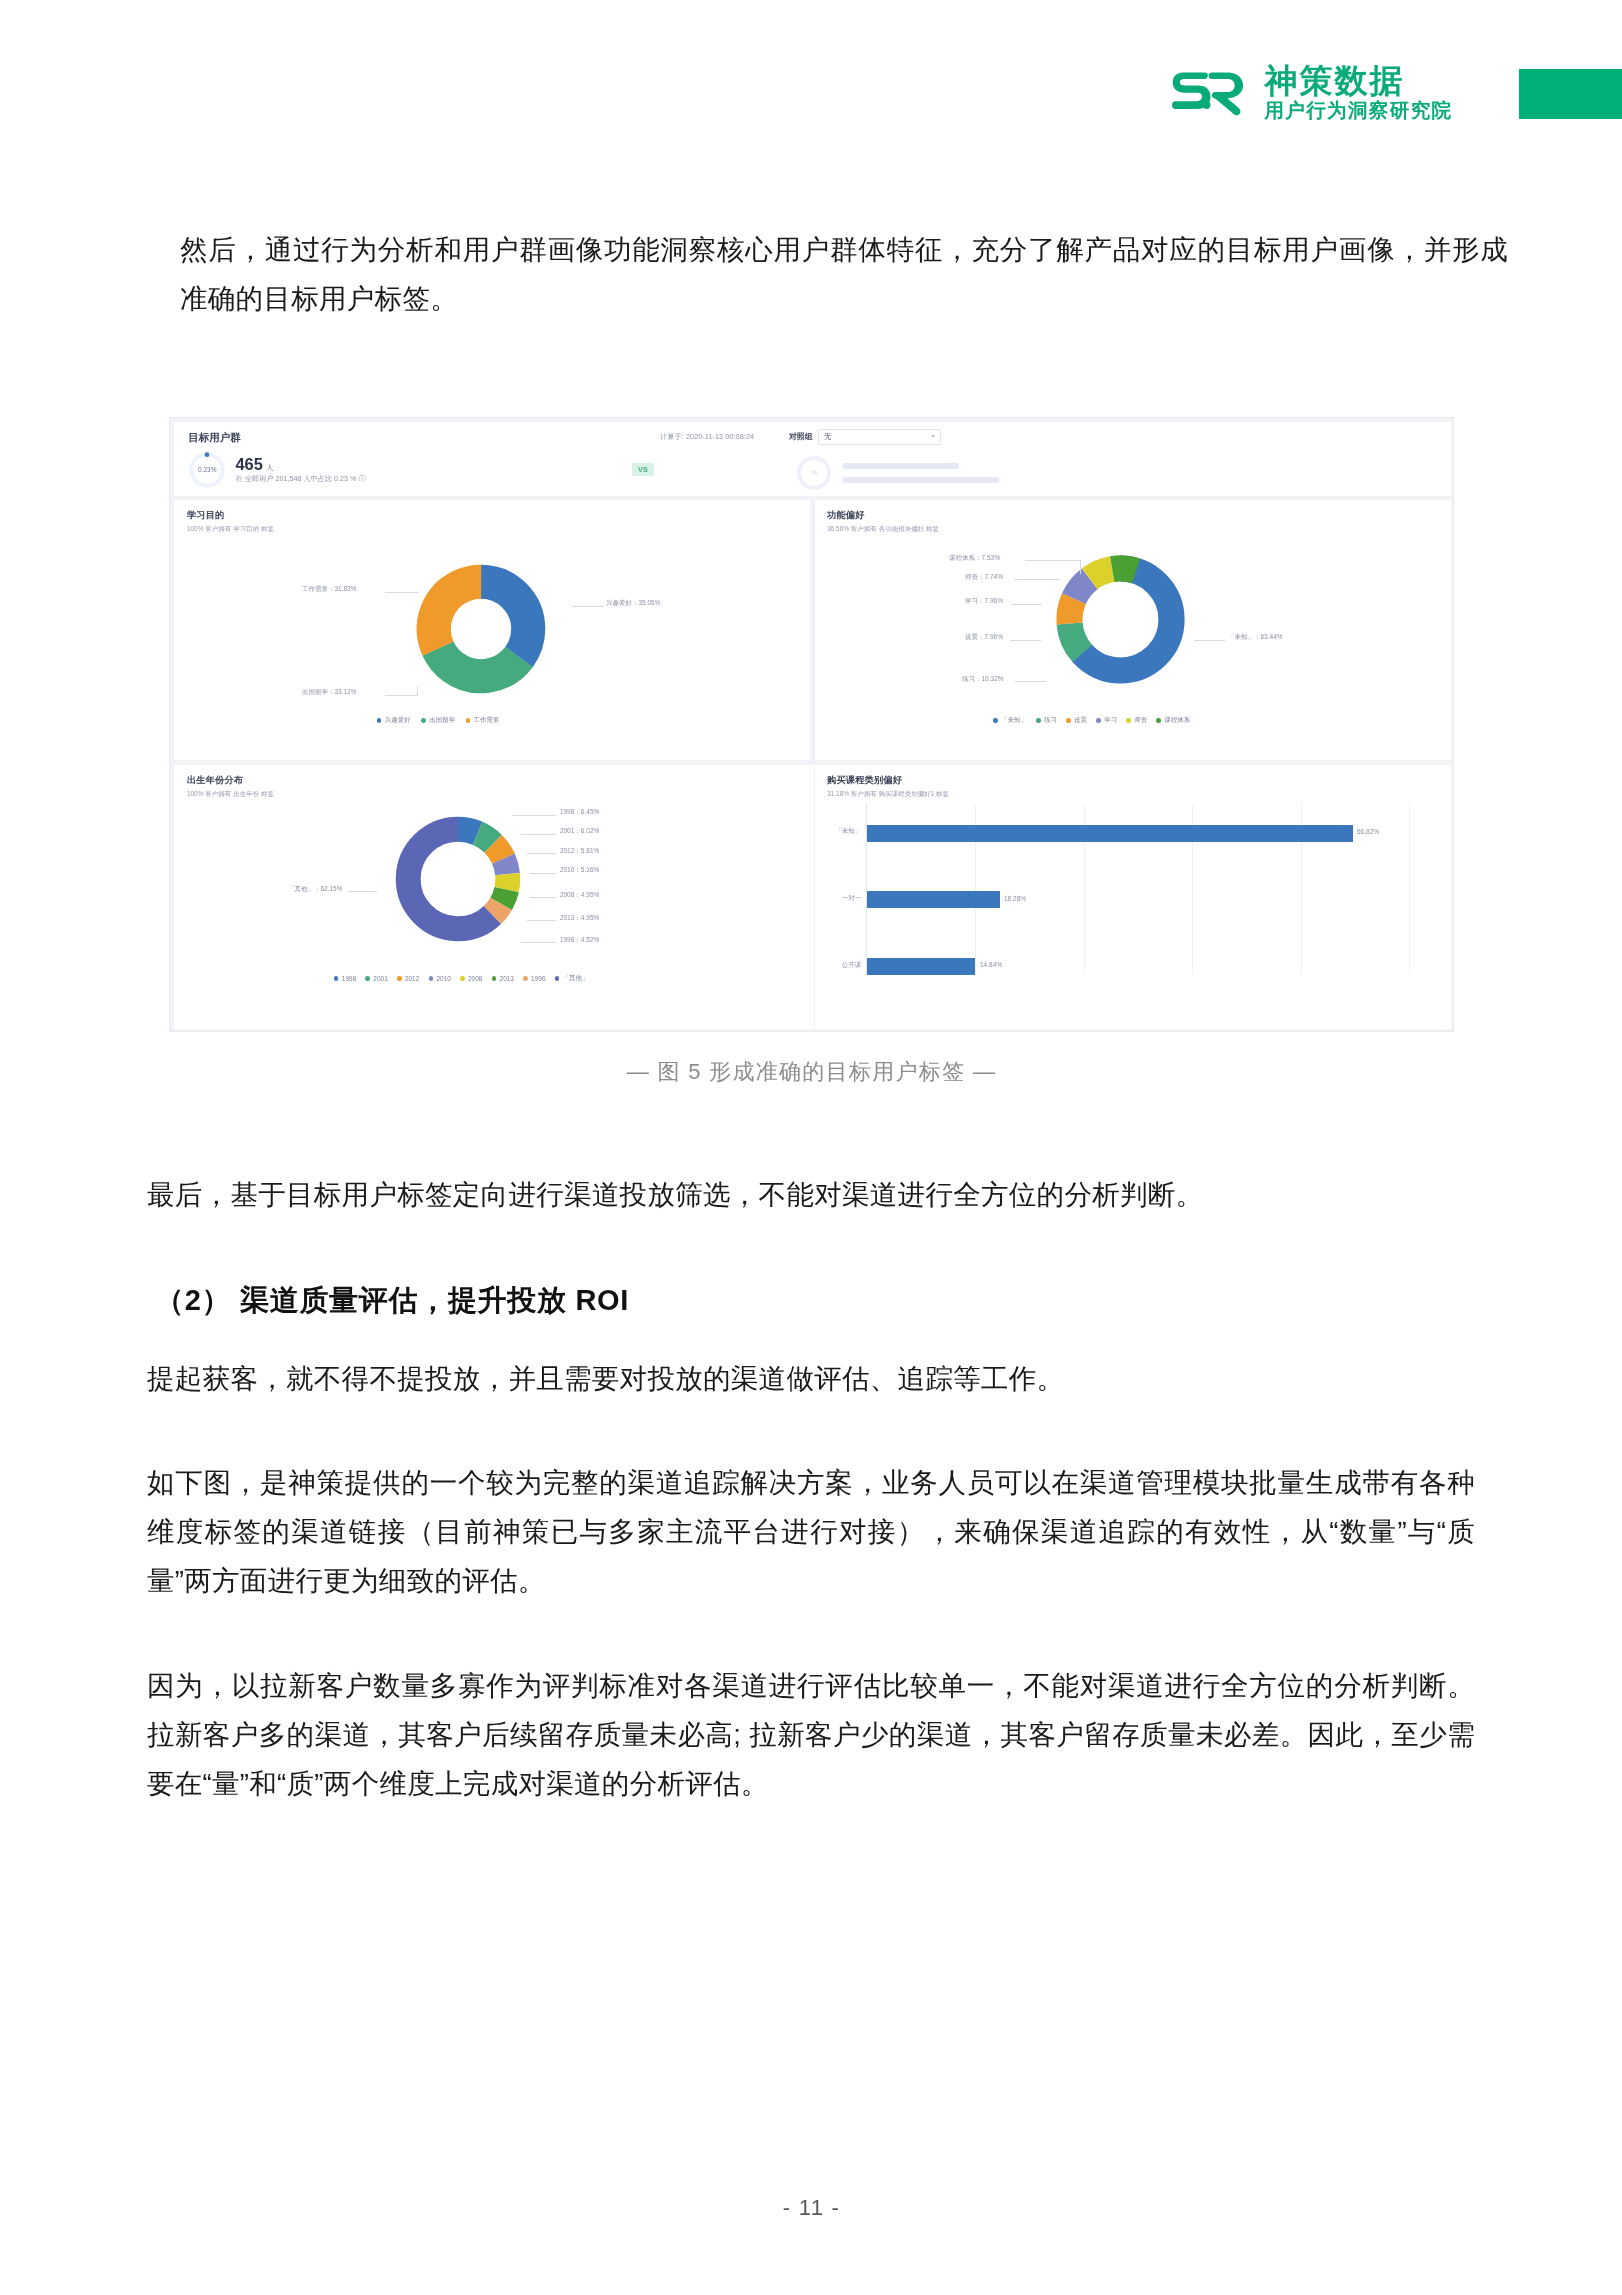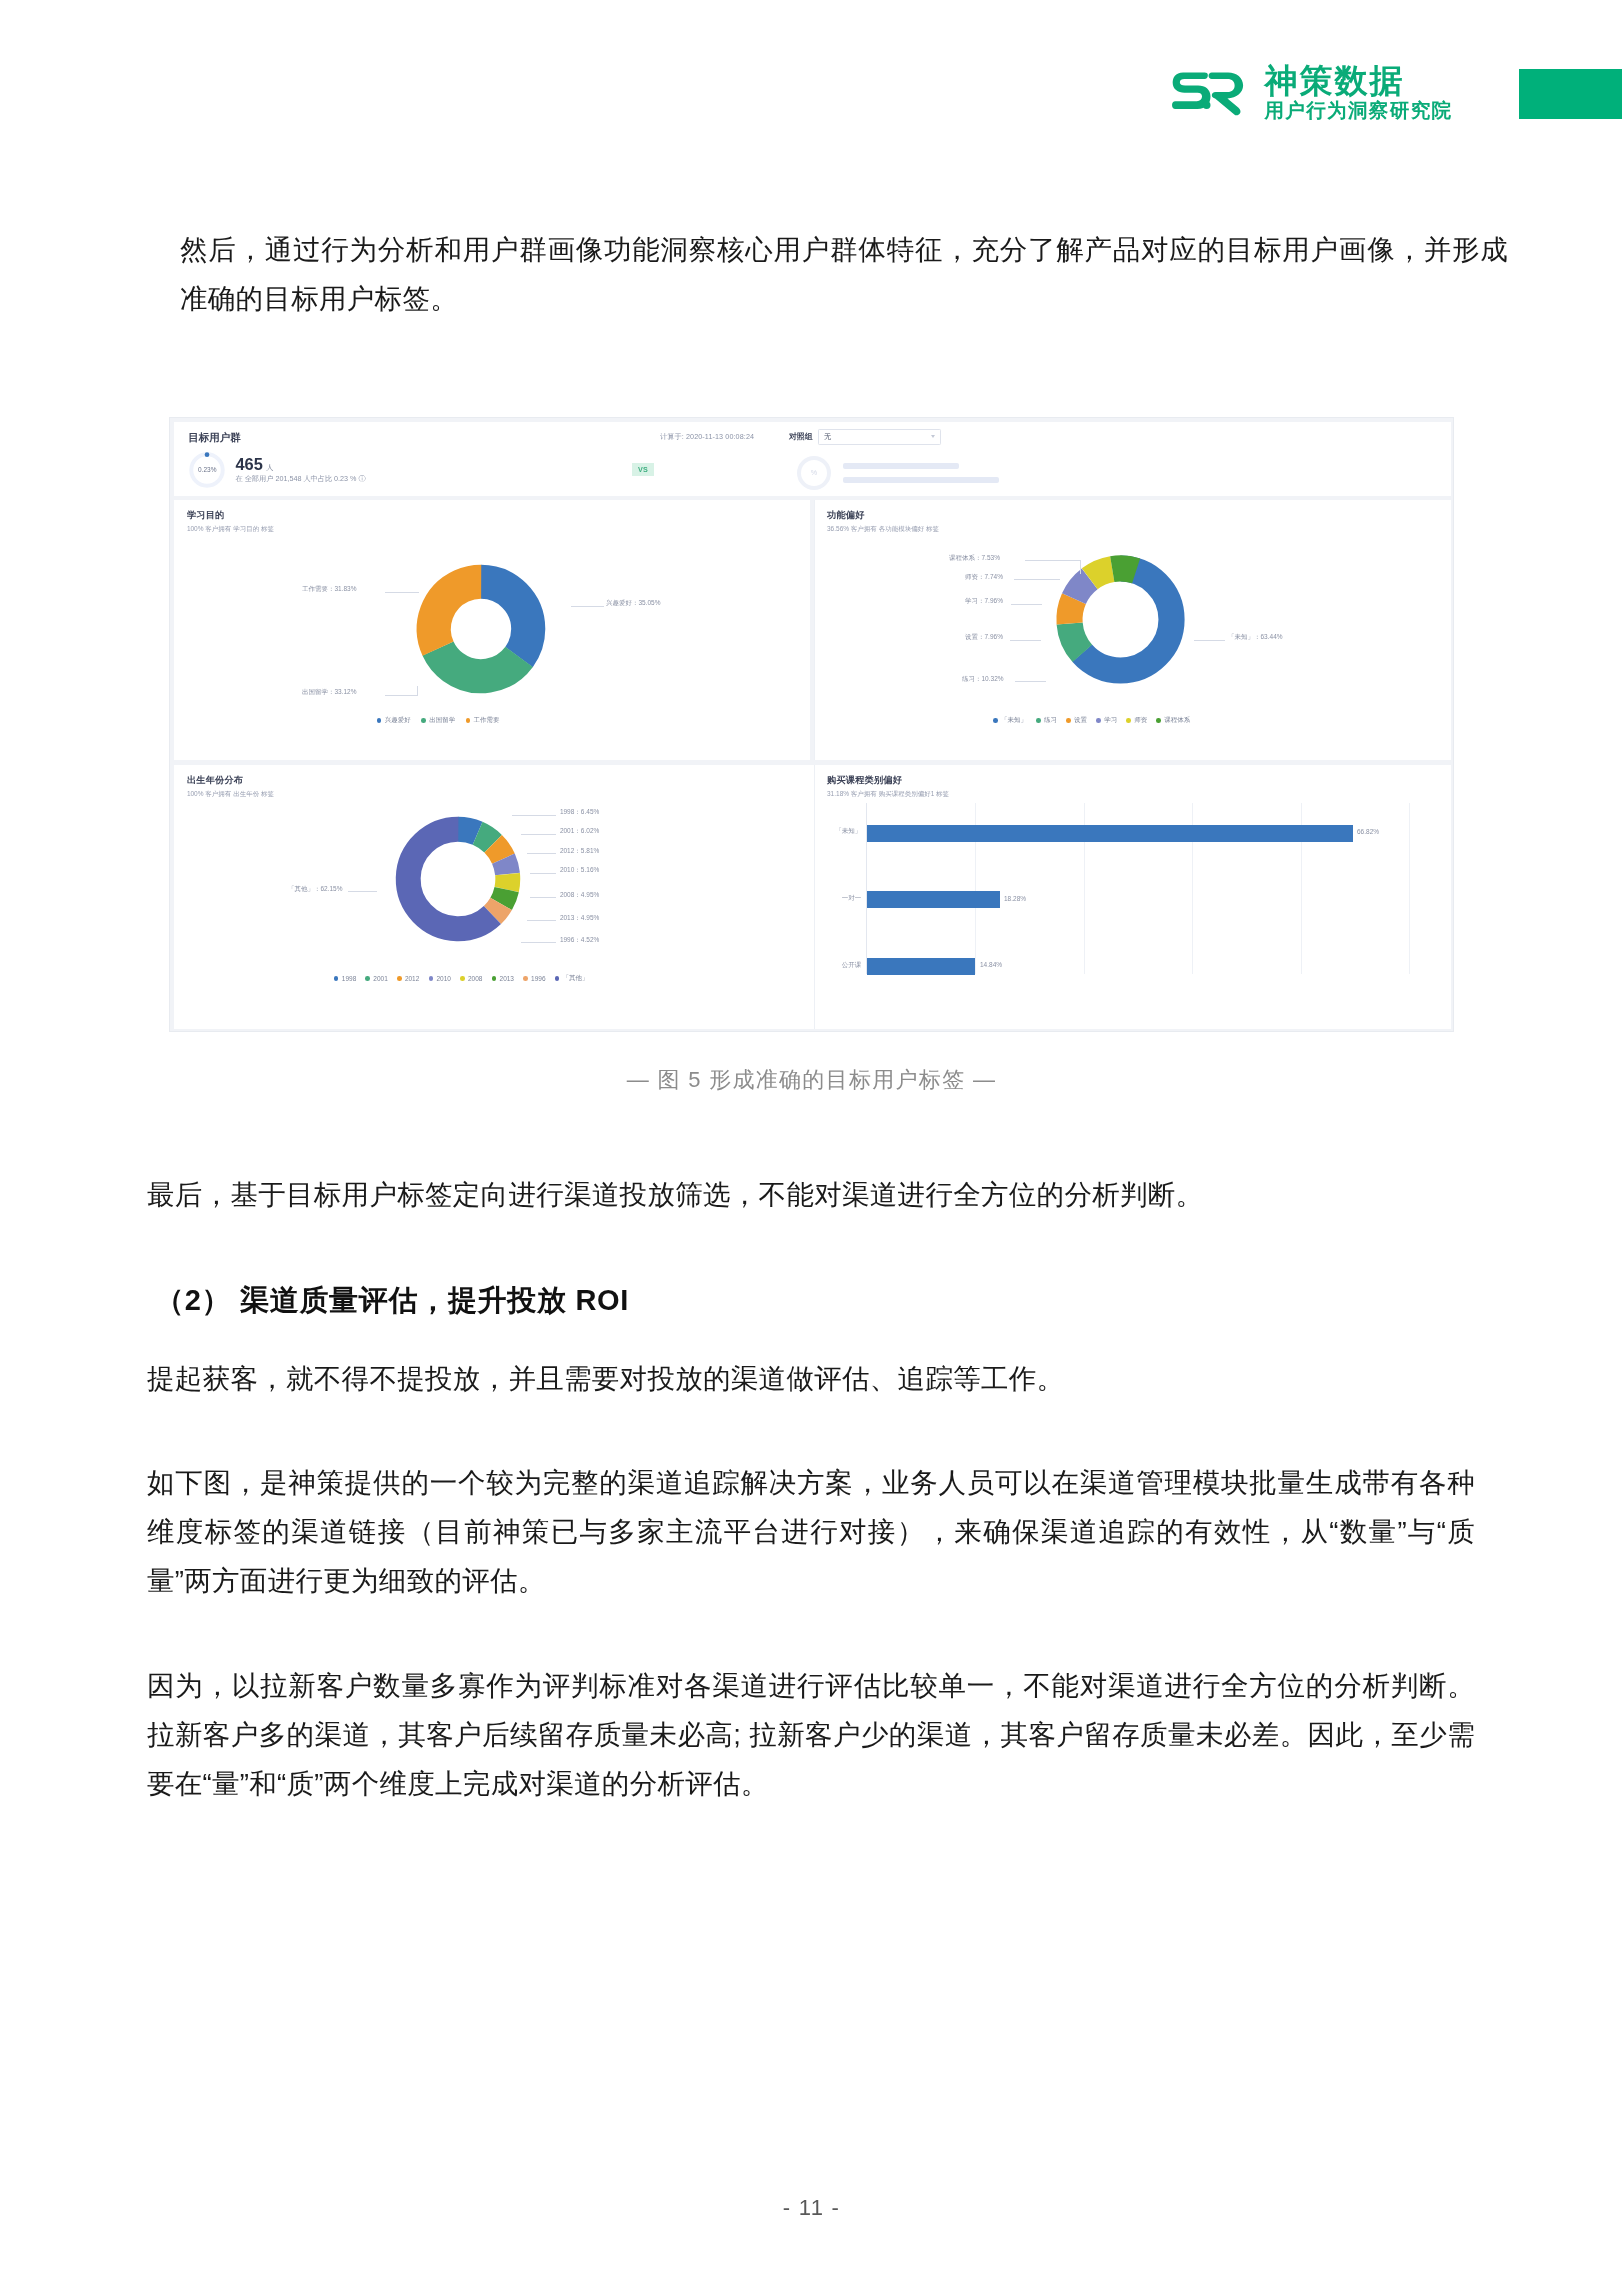--- a/index.html
+++ b/index.html
@@ -412,21 +412,21 @@
         <div class="bar-val" style="left:190px;top:92px;">18.28%</div>
 
         <div class="bar-cat" style="left:5.2px;top:158px;width:42px;">公开课</div>
         <div class="bar" style="left:53px;top:155px;width:108px;"></div>
         <div class="bar-val" style="left:166px;top:158px;">14.84%</div>
       </div>
     </div>
 
   </div>
 
-  <div class="fig-caption" style="top:1057px;margin-top:8px;">—  图 5 形成准确的目标用户标签  —</div>
+  <div class="fig-caption" style="top:1057px;">—  图 5 形成准确的目标用户标签  —</div>
 
   <p class="para" style="left:147px;top:1171px;width:1328px;">最后，基于目标用户标签定向进行渠道投放筛选，不能对渠道进行全方位的分析判断。</p>
 
   <h3 class="heading" style="left:147px;top:1273px;">（2） 渠道质量评估，提升投放 ROI</h3>
 
   <p class="para" style="left:147px;top:1355px;width:1328px;">提起获客，就不得不提投放，并且需要对投放的渠道做评估、追踪等工作。</p>
 
   <p class="para" style="left:147px;top:1662px;width:1328px;">因为，以拉新客户数量多寡作为评判标准对各渠道进行评估比较单一，不能对渠道进行全方位的分析判断。拉新客户多的渠道，其客户后续留存质量未必高; 拉新客户少的渠道，其客户留存质量未必差。因此，至少需要在“量”和“质”两个维度上完成对渠道的分析评估。</p>
 
   <p class="para" style="left:147px;top:1459px;width:1328px;">如下图，是神策提供的一个较为完整的渠道追踪解决方案，业务人员可以在渠道管理模块批量生成带有各种维度标签的渠道链接（目前神策已与多家主流平台进行对接），来确保渠道追踪的有效性，从“数量”与“质量”两方面进行更为细致的评估。</p>

